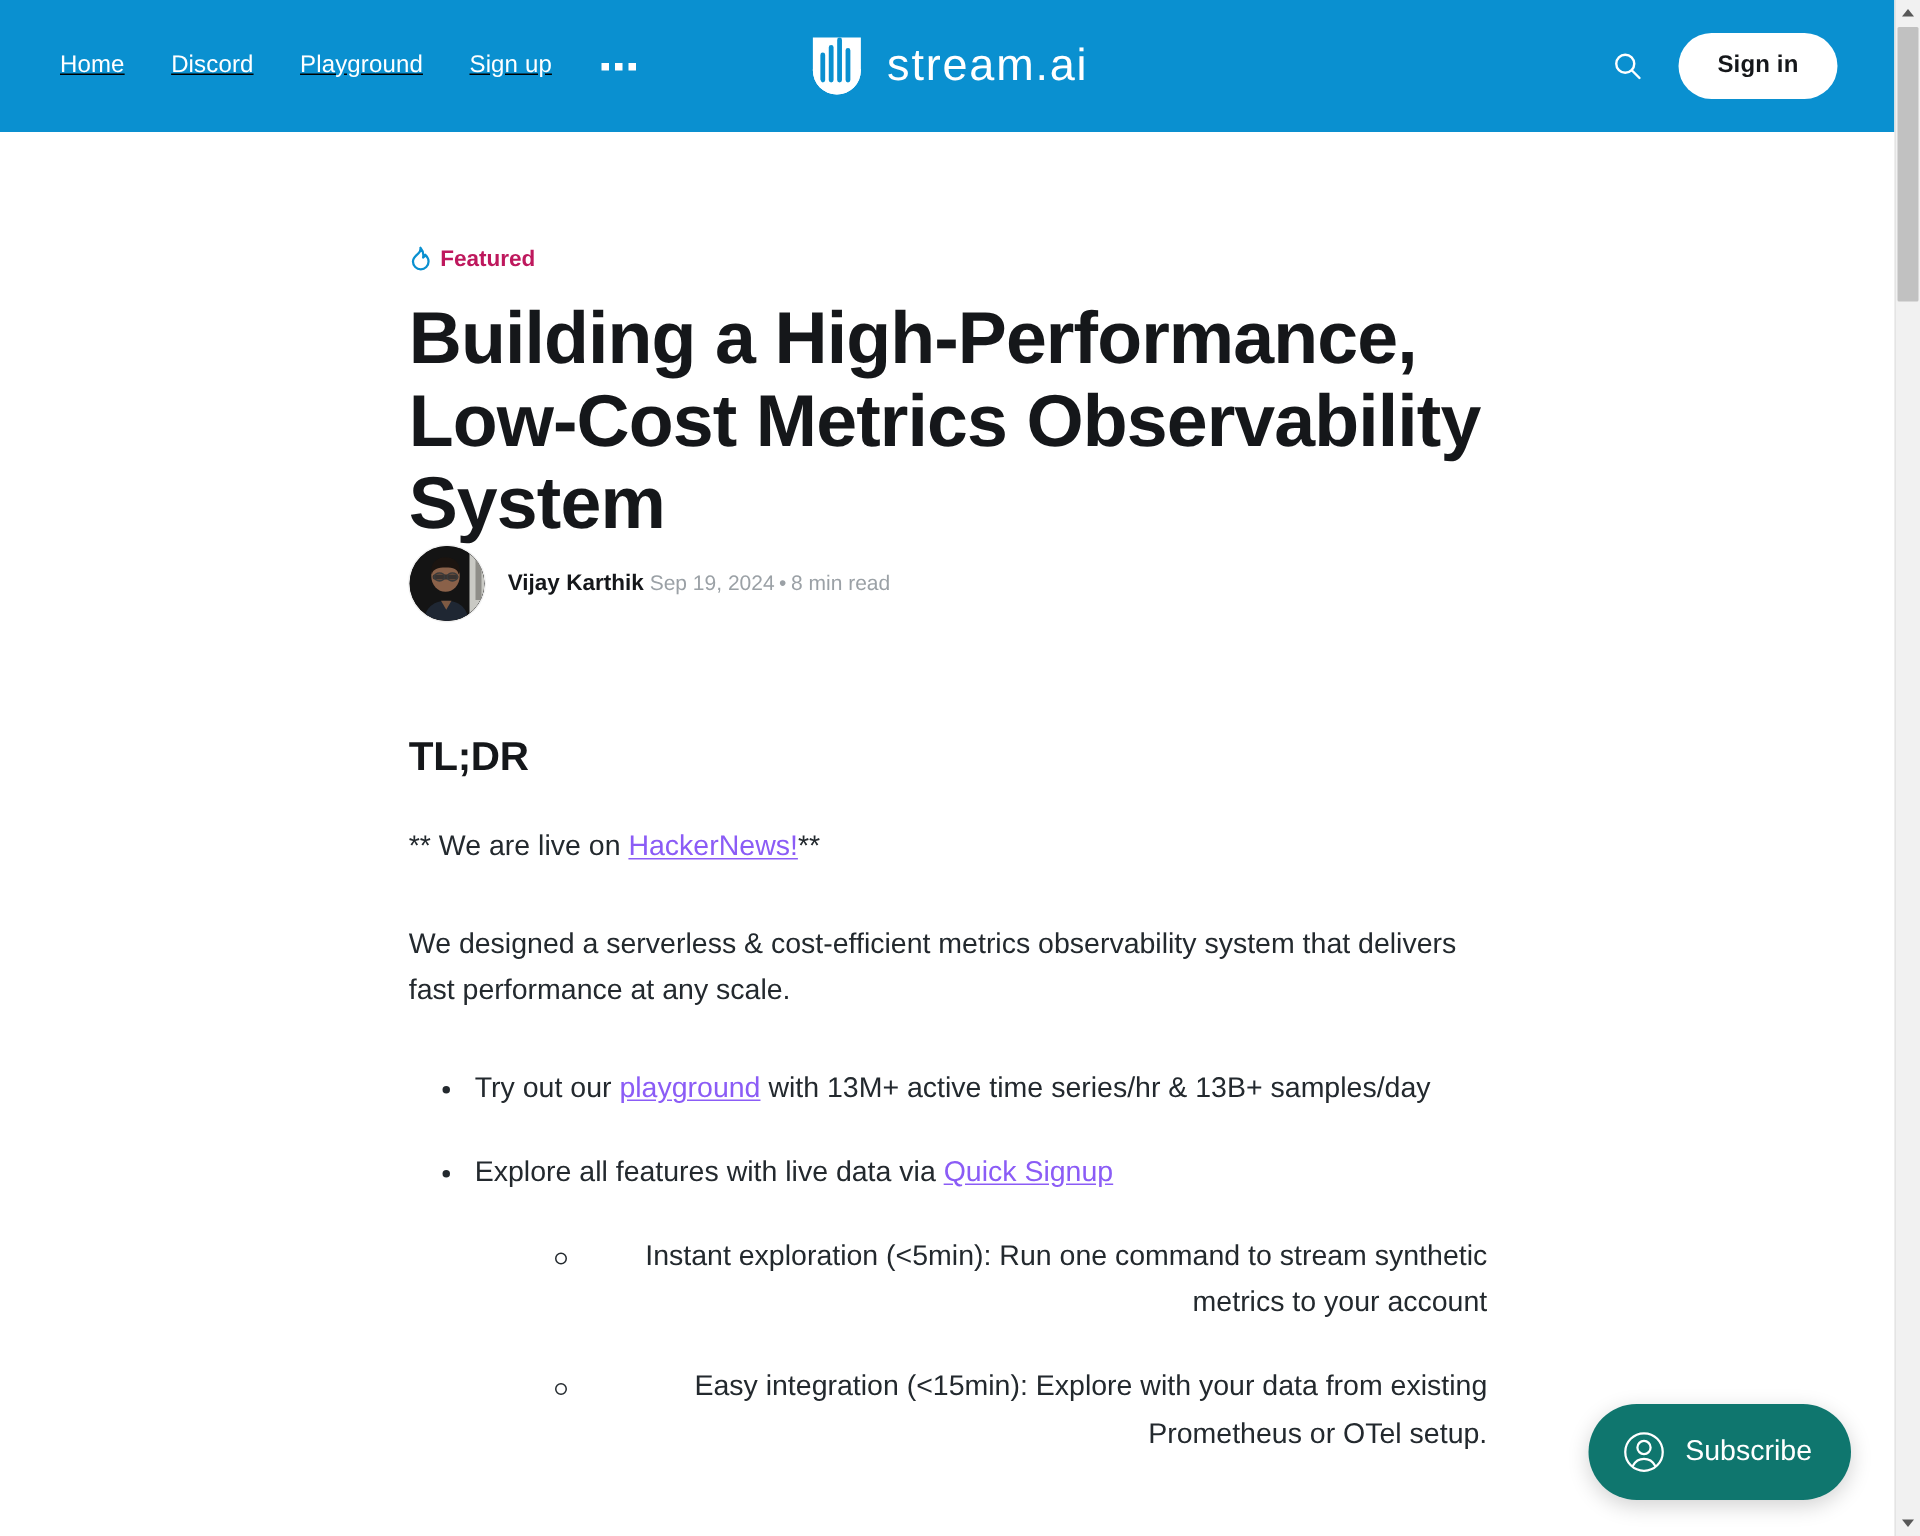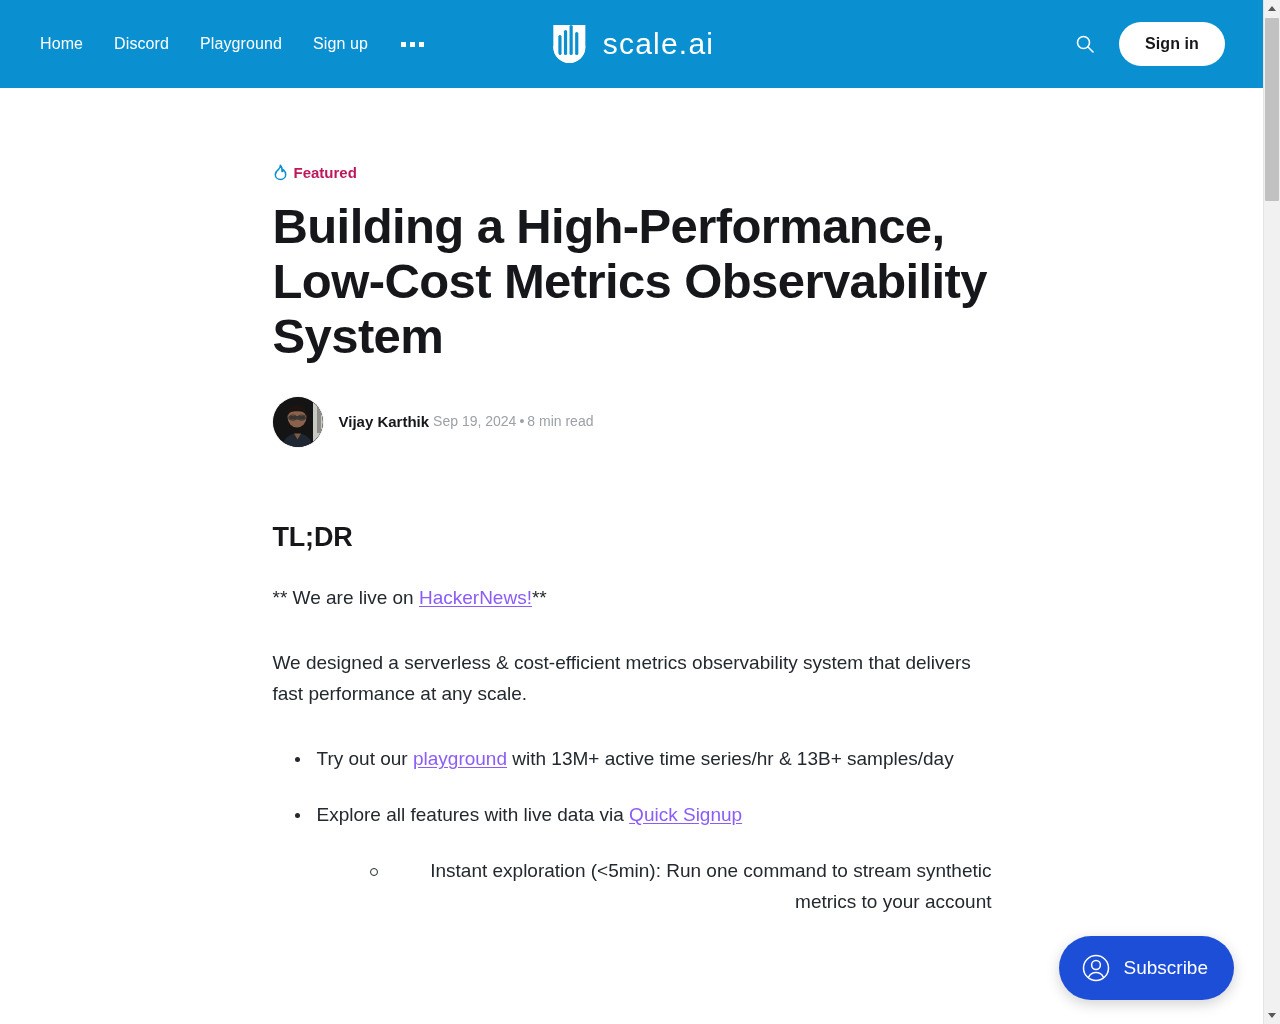--- a/index.html
+++ b/index.html
@@ -31,20 +31,21 @@
     display: flex;
     align-items: center;
     z-index: 20;
   }
 
   .nav-left {
     display: flex;
     align-items: center;
     gap: 31px;
     margin-left: 40px;
+    text-decoration: underline;
   }
 
   .nav-link {
     color: #ffffff;
     font-size: 16px;
     line-height: 1;
     text-decoration: none;
     white-space: nowrap;
     letter-spacing: .1px;
   }
@@ -137,21 +138,20 @@
     margin-bottom: 18px;
   }
   .featured-tag svg { display: block; }
 
   .post-title {
     font-size: 49px;
     line-height: 1.12;
     font-weight: bold;
     color: #15171a;
     letter-spacing: -.6px;
-    margin-bottom: 33px;
     max-width: 730px;
   }
 
   .byline {
     display: flex;
     align-items: center;
     gap: 16px;
   }
 
   .avatar {
@@ -241,21 +241,21 @@
 
   
   .subscribe-fab {
     position: absolute;
     right: 46px;
     bottom: 24px;
     height: 64px;
     padding: 0 26px 0 22px;
     border: 0;
     border-radius: 32px;
-    background: #1d4ed8;
+    background: #0f766e;
     color: #ffffff;
     display: flex;
     align-items: center;
     gap: 13px;
     cursor: pointer;
     box-shadow: 0 4px 14px rgba(0,0,0,.18);
     font-family: "Liberation Sans", sans-serif;
     font-size: 19px;
     z-index: 30;
   }
@@ -321,21 +321,21 @@
           <path d="M4 2 h32 v22 a16 16 0 0 1 -32 0 Z" fill="#ffffff"></path>
           <g fill="#0a90d0">
             <rect x="9" y="12" width="3.2" height="20" rx="1.6"></rect>
             <rect x="14.6" y="7" width="3.2" height="25" rx="1.6"></rect>
             <rect x="20.2" y="2" width="3.2" height="30" rx="1.6"></rect>
             <rect x="25.8" y="9" width="3.2" height="23" rx="1.6"></rect>
           </g>
           <path d="M4 24 a16 16 0 0 0 32 0 v-1 h-3.2 v1 a12.8 12.8 0 0 1 -25.6 0 v-1 H4 Z" fill="#ffffff"></path>
         </svg>
       </span>
-      <span class="brand-name">scale.ai</span>
+      <span class="brand-name">stream.ai</span>
     </a>
 
     <div class="nav-right">
       <button class="search-btn">
         <svg width="20" height="20" viewBox="0 0 20 20" fill="none" aria-hidden="true">
           <circle cx="8.5" cy="8.5" r="6" stroke="#ffffff" stroke-width="1.6"></circle>
           <line x1="13" y1="13" x2="18" y2="18" stroke="#ffffff" stroke-width="1.6" stroke-linecap="round"></line>
         </svg>
       </button>
       <button class="signin-btn">Sign in</button>
@@ -393,20 +393,21 @@
 
         <p><span>** We are live on </span><a href="#">HackerNews!</a><span>**</span></p>
 
         <p>We designed a serverless &amp; cost-efficient metrics observability system that delivers fast performance at any scale.</p>
 
         <ul>
           <li><span>Try out our </span><a href="#">playground</a><span> with 13M+ active time series/hr &amp; 13B+ samples/day</span></li>
           <li><span>Explore all features with live data via </span><a href="#">Quick Signup</a><span></span>
             <ul>
               <li>Instant exploration (&lt;5min): Run one command to stream synthetic metrics to your account</li>
+              <li>Easy integration (&lt;15min): Explore with your data from existing Prometheus or OTel setup.</li>
             </ul>
           </li>
         </ul>
 
       </div>
     </div>
   </main>
 
   <button class="subscribe-fab">
     <span>

